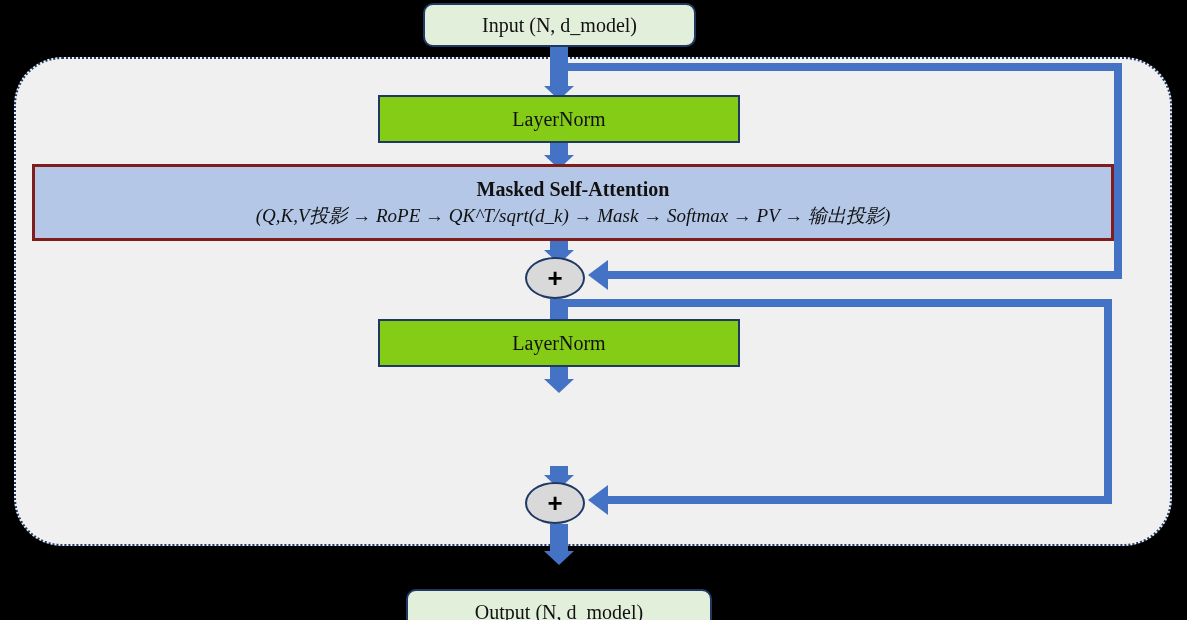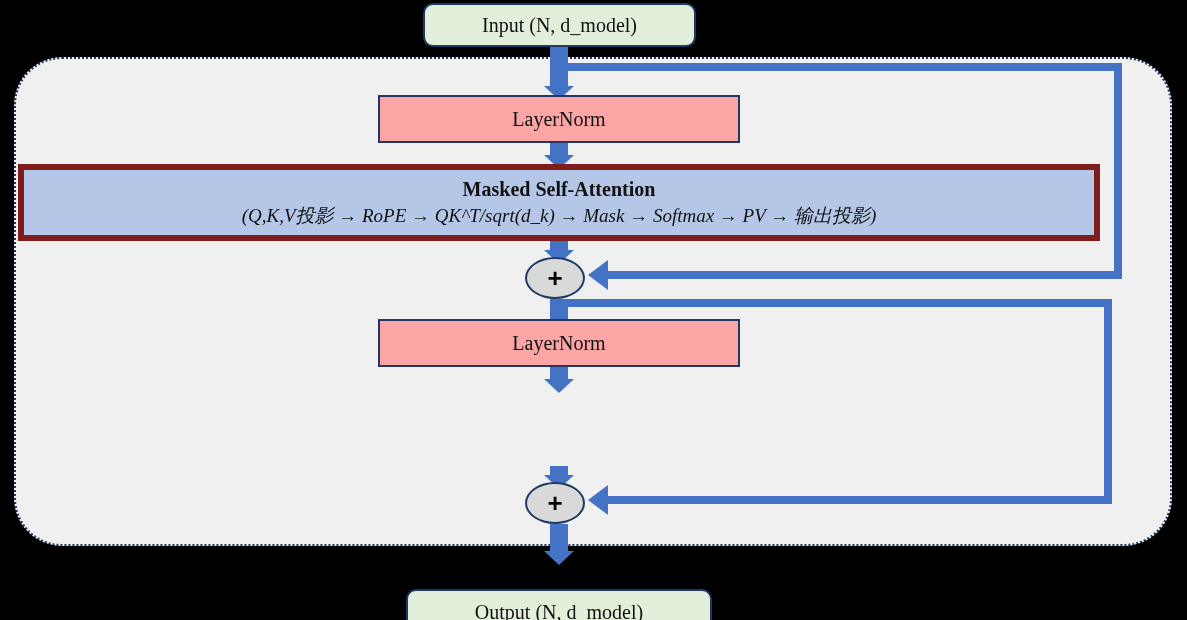--- a/index.html
+++ b/index.html
@@ -42,28 +42,29 @@
   }
 
   .io-box {
     background: #e2efda;
     border: 2px solid #1f3864;
     border-radius: 10px;
     font-size: 20px;
   }
 
   .ln-box {
-    background: #fca5a5;
+    background: #84cc16;
     border: 2px solid #1f3864;
     font-size: 20px;
   }
 
   .wide-box {
-    border: 6px solid #7f1d1d;
+    border: 3px solid #7f1d1d;
     padding: 26px 10px;
+    margin-left: 14px;
   }
   .wide-box .title {
     font-weight: bold;
     font-size: 20px;
     line-height: 1.35;
   }
   .wide-box .subtitle {
     font-size: 19px;
     line-height: 1.4;
     font-style: italic;

